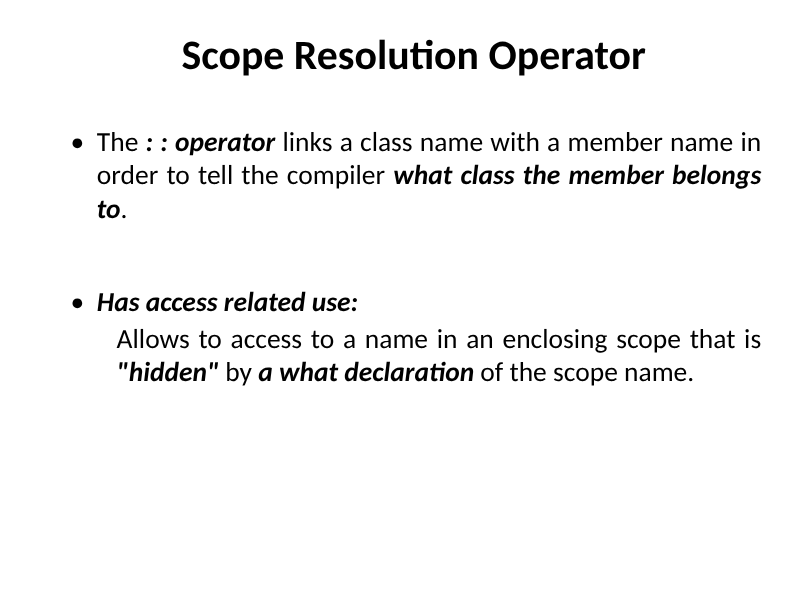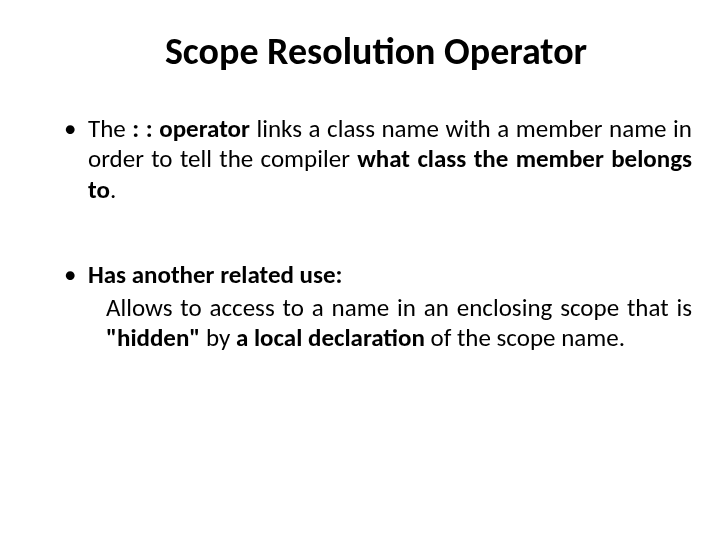--- a/index.html
+++ b/index.html
@@ -43,35 +43,35 @@
     position: absolute;
     left: 4px;
     top: 0;
     font-size: 25px;
   }
   .sub {
     display: block;
     padding-left: 18px;
     margin-top: 2px;
   }
-  .b { font-weight: 700; }
+  .b { font-weight: 700; font-style: italic; }
 </style>
 </head>
 <body>
 
 <div class="slide">
   <h1 class="title">Scope Resolution Operator</h1>
 
   <ul class="bullets">
 
     <li>
       <span>The </span><span class="b">: : operator</span><span> links a class name with a member name in order to tell the compiler </span><span class="b">what class the member belongs to</span><span>.</span>
     </li>
 
     <li>
-      <span class="b">Has another related use:</span>
+      <span class="b">Has access related use:</span>
       <span class="sub">
-        <span>Allows to access to a name in an enclosing scope that is </span><span class="b">"hidden"</span><span> by </span><span class="b">a local declaration</span><span> of the scope name.</span>
+        <span>Allows to access to a name in an enclosing scope that is </span><span class="b">"hidden"</span><span> by </span><span class="b">a what declaration</span><span> of the scope name.</span>
       </span>
     </li>
 
   </ul>
 </div>
 
 </body></html>

